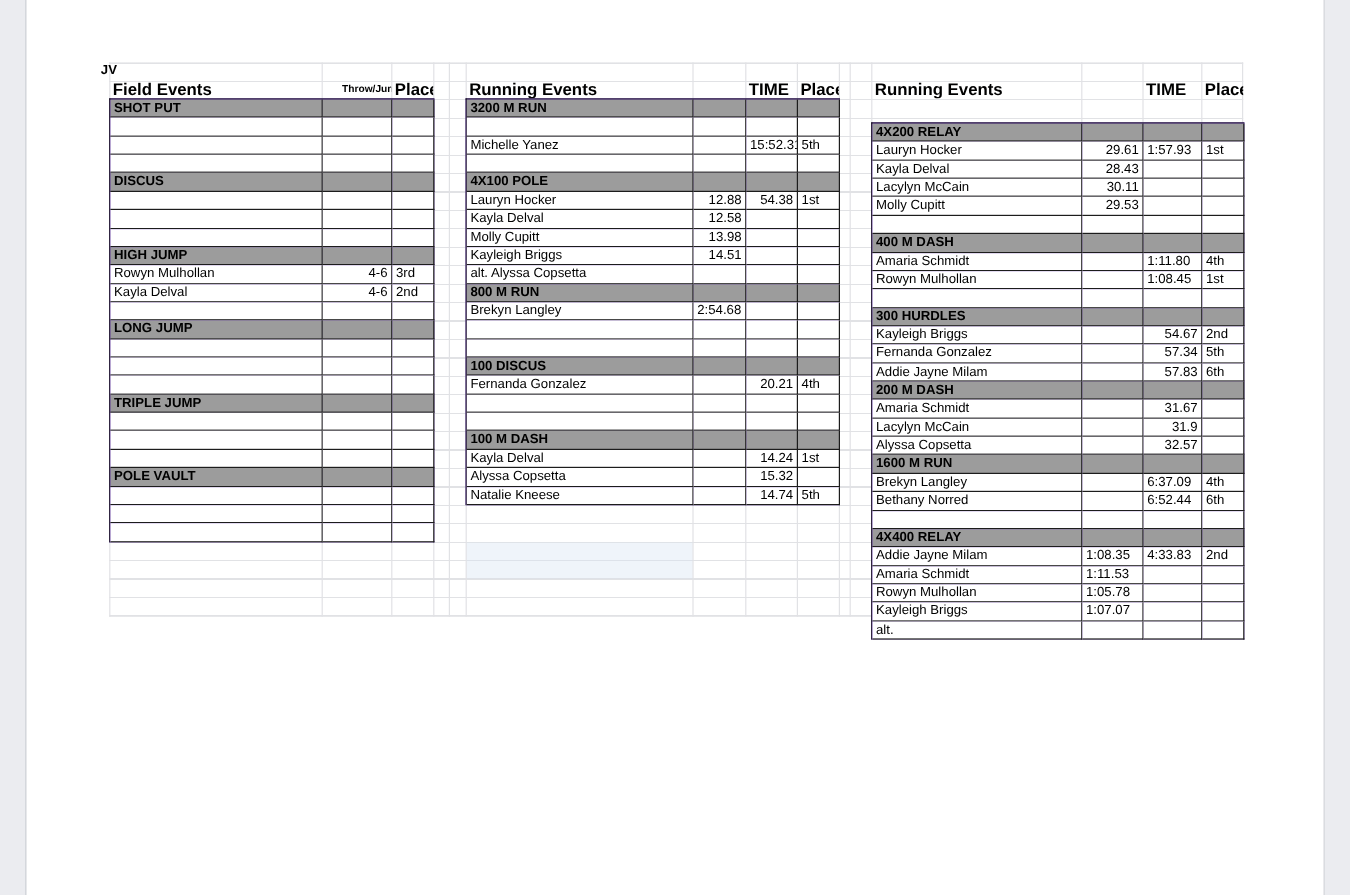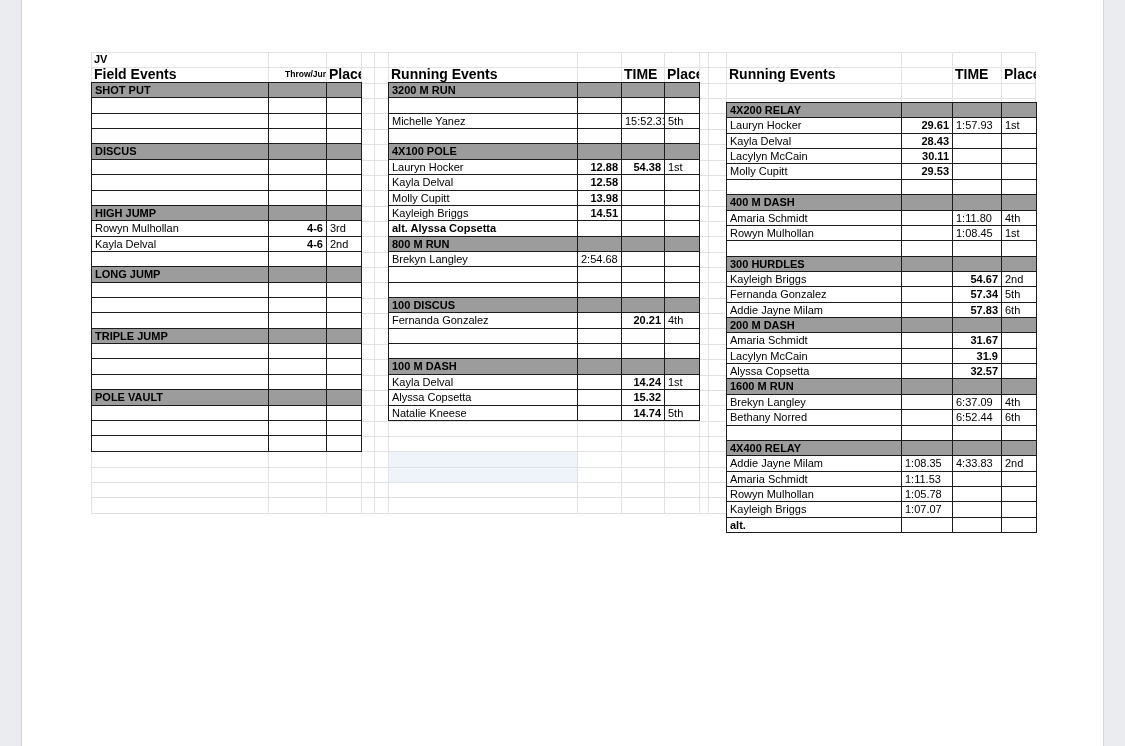--- a/index.html
+++ b/index.html
@@ -17,38 +17,38 @@
   
   .gridlayer{
     position:absolute;left:91px;top:52px;width:945px;height:462px;z-index:1;
     background:repeating-linear-gradient(to bottom,#e1e2e5 0,#e1e2e5 1px,transparent 1px,transparent 15.36px);
   }
   .vline{position:absolute;top:0;bottom:0;width:1px;background:#e1e2e5;}
 
   .tint{position:absolute;left:389px;top:452px;width:188px;height:30px;
         background:rgba(216,227,243,0.40);z-index:2;}
 
-  .jv-label{position:absolute;left:91px;top:52px;height:15px;line-height:15px;
+  .jv-label{position:absolute;left:81px;top:52px;height:15px;line-height:15px;
             padding-left:3px;font-size:11px;font-weight:bold;color:#000;z-index:3;}
 
   
   .thead{position:absolute;top:67px;height:15px;display:grid;z-index:3;}
   .hcell{padding:0 3px;font-size:14px;font-weight:bold;line-height:15px;color:#000;
          overflow:hidden;white-space:nowrap;}
   .hcell.small{font-size:8.5px;margin-left:14px;}
 
   
   .tbl{position:absolute;top:82px;display:grid;grid-auto-rows:15.36px;z-index:3;
        border-top:1px solid #1c1c1c;border-left:1px solid #1c1c1c;background:#6d28d9;}
   .cell{box-sizing:border-box;border-right:1px solid #1c1c1c;border-bottom:1px solid #1c1c1c;
         background:#fff;padding:0 3px;font-size:11px;line-height:14px;color:#000;
         overflow:hidden;white-space:nowrap;}
   .cell.sec{background:#9c9c9c;font-weight:bold;}
-  .cell.ar{text-align:right;font-weight:bold;}
-  .cell.b{font-weight:bold;}
+  .cell.ar{text-align:right;}
+  .cell.b{font-weight:normal;}
 
   .cols1{grid-template-columns:177px 58px 35px;}
   .cols2{grid-template-columns:189px 44px 43px 35px;}
   .cols3{grid-template-columns:175px 51px 49px 35px;}
   .t1{left:91px;}  .th1{left:91px;}
   .t2{left:388px;} .th2{left:388px;}
   .t3{left:726px;margin-top:20px;} .th3{left:726px;}
 </style>
 </head>
 <body>

